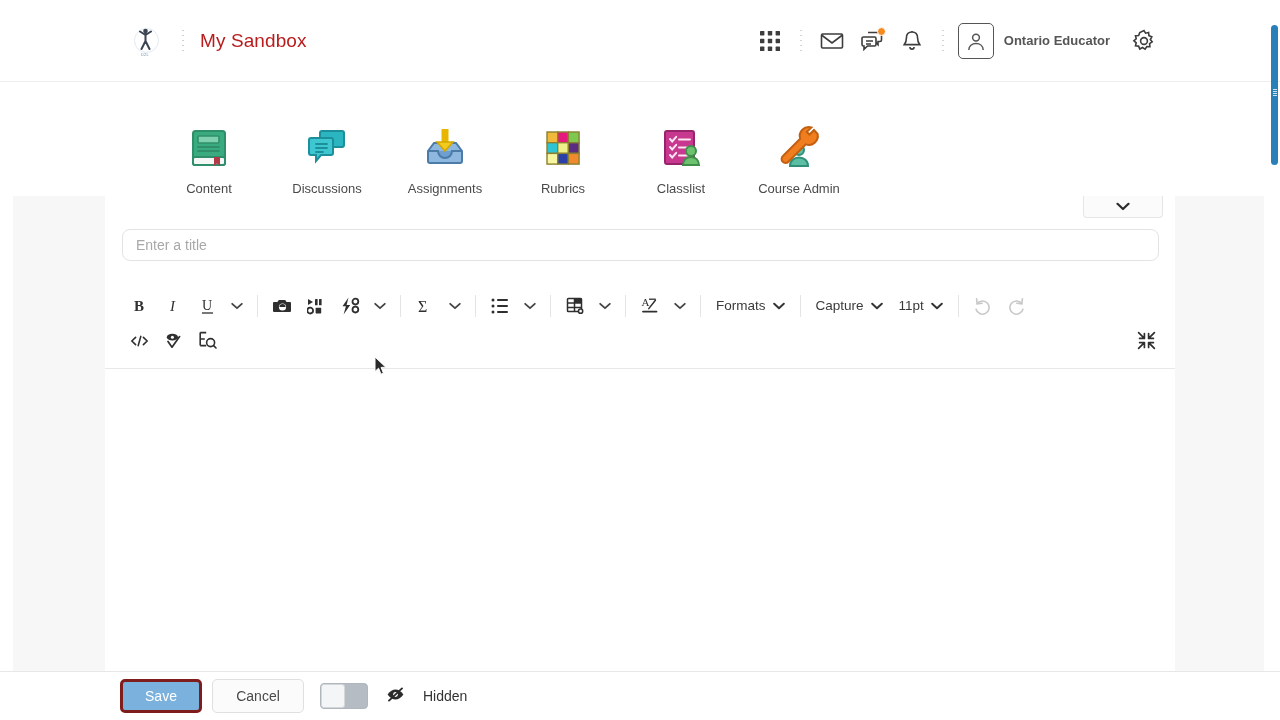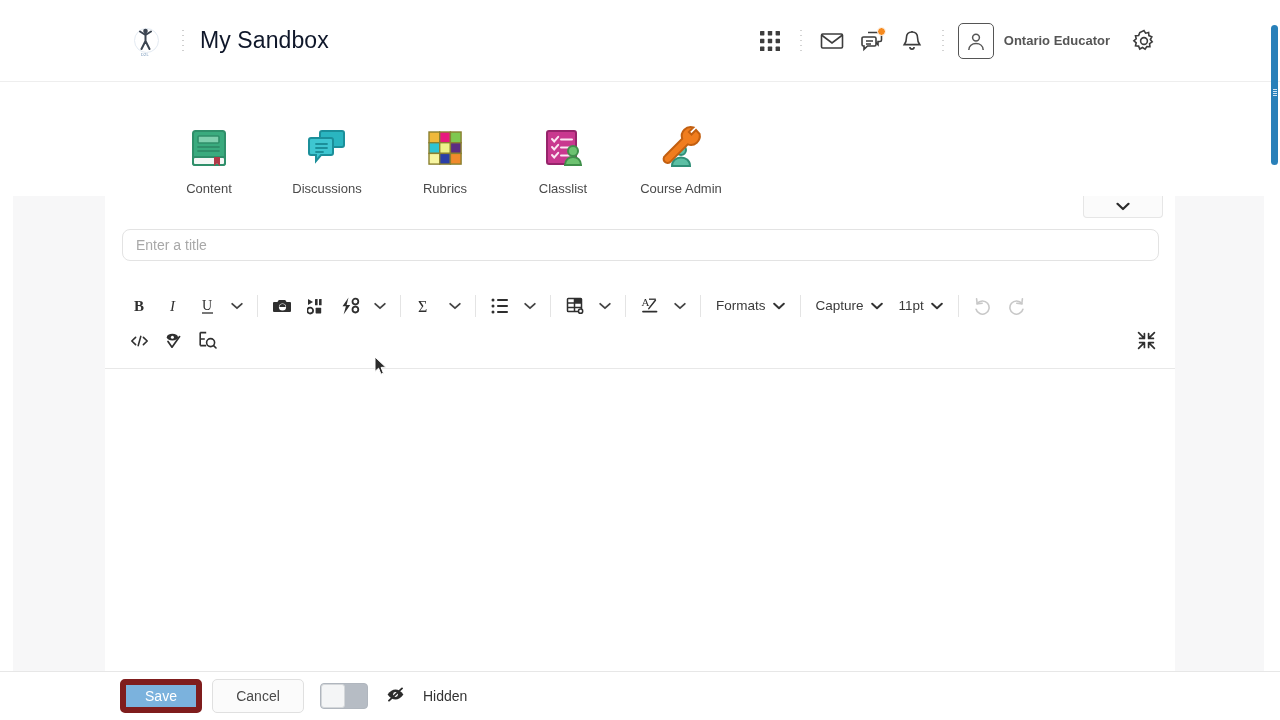--- a/index.html
+++ b/index.html
@@ -37,21 +37,21 @@
     position: absolute; bottom: -1px; left: 0; width: 30px;
     font-size: 4px; letter-spacing: .2px; color: #6c8fb5;
     text-align: center;
   }
   .vdots {
     width: 2px; height: 26px; margin: 0 16px 0 22px;
     background-image: radial-gradient(#cfcfcf 40%, transparent 41%);
     background-size: 2px 5px;
   }
   .app-title {
-    font-size: 23px; color: #0f172a; font-weight: 400;
+    font-size: 19px; color: #b91c1c; font-weight: 400;
     letter-spacing: .1px;
   }
 
   .hdr-right {
     margin-left: auto; padding-right: 116px;
     display: flex; align-items: center;
   }
   .hicon {
     width: 40px; height: 40px;
     display: flex; align-items: center; justify-content: center;
@@ -178,21 +178,21 @@
   }
   .btn {
     height: 34px; border-radius: 5px;
     font-family: "Liberation Sans", sans-serif;
     font-size: 14px;
     display: flex; align-items: center; justify-content: center;
     padding: 0 18px; white-space: nowrap;
   }
   .btn-save {
     background: #7bb2dd; color: #ffffff;
-    border: 6px solid #7f1d1d; min-width: 82px;
+    border: 3px solid #7f1d1d; min-width: 82px;
   }
   .btn-cancel {
     background: #fbfbfb; color: #4a4a4a;
     border: 1px solid #e0e0e0; min-width: 92px;
   }
   .toggle {
     width: 48px; height: 26px; border-radius: 4px;
     background: #b6bcc4; border: 1px solid #b0b6be;
     margin-left: 6px; position: relative;
   }
@@ -319,20 +319,31 @@
     <div class="nav-ico">
       <svg width="50" height="50" viewBox="0 0 50 50">
         <path d="M20 8 h20 a2 2 0 0 1 2 2 v12 a2 2 0 0 1 -2 2 h-20 a2 2 0 0 1 -2 -2 v-12 a2 2 0 0 1 2 -2 z" fill="#2ab5c0" stroke="#1b8f9a" stroke-width="2"></path>
         <path d="M9 15 h20 a2 2 0 0 1 2 2 v13 a2 2 0 0 1 -2 2 h-10 l-5 6 v-6 h-5 a2 2 0 0 1 -2 -2 v-13 a2 2 0 0 1 2 -2 z" fill="#3ec6d1" stroke="#1b8f9a" stroke-width="2"></path>
         <path d="M14 21 h11 M14 25 h11 M14 29 h7" stroke="#1b8f9a" stroke-width="1.8" stroke-linecap="round"></path>
       </svg>
     </div>
     <div class="nav-label">Discussions</div>
   </div>
 
+  <div class="nav-item">
+    <div class="nav-ico">
+      <svg width="50" height="50" viewBox="0 0 50 50">
+        <path d="M8 28 l6 -8 h22 l6 8 v10 a2 2 0 0 1 -2 2 h-30 a2 2 0 0 1 -2 -2 z" fill="#8fb8e0" stroke="#4d7ba8" stroke-width="2"></path>
+        <path d="M8 28 h10 a7 7 0 0 0 14 0 h10" fill="#6e9fd0" stroke="#4d7ba8" stroke-width="2"></path>
+        <path d="M25 6 v14" stroke="#e8b600" stroke-width="7" stroke-linecap="butt"></path>
+        <path d="M25 28 l-8 -9 h16 z" fill="#f2cb1e" stroke="#d4a800" stroke-width="1.6"></path>
+      </svg>
+    </div>
+    <div class="nav-label">Assignments</div>
+  </div>
 
   <div class="nav-item">
     <div class="nav-ico">
       <svg width="50" height="50" viewBox="0 0 50 50">
         <g stroke="#8a8030" stroke-width="1.4">
           <rect x="9" y="9" width="10.7" height="10.7" fill="#f0b93c"></rect>
           <rect x="19.7" y="9" width="10.7" height="10.7" fill="#e8197e"></rect>
           <rect x="30.4" y="9" width="10.7" height="10.7" fill="#7ec850"></rect>
           <rect x="9" y="19.7" width="10.7" height="10.7" fill="#2ec4d4"></rect>
           <rect x="19.7" y="19.7" width="10.7" height="10.7" fill="#eef18a"></rect>

